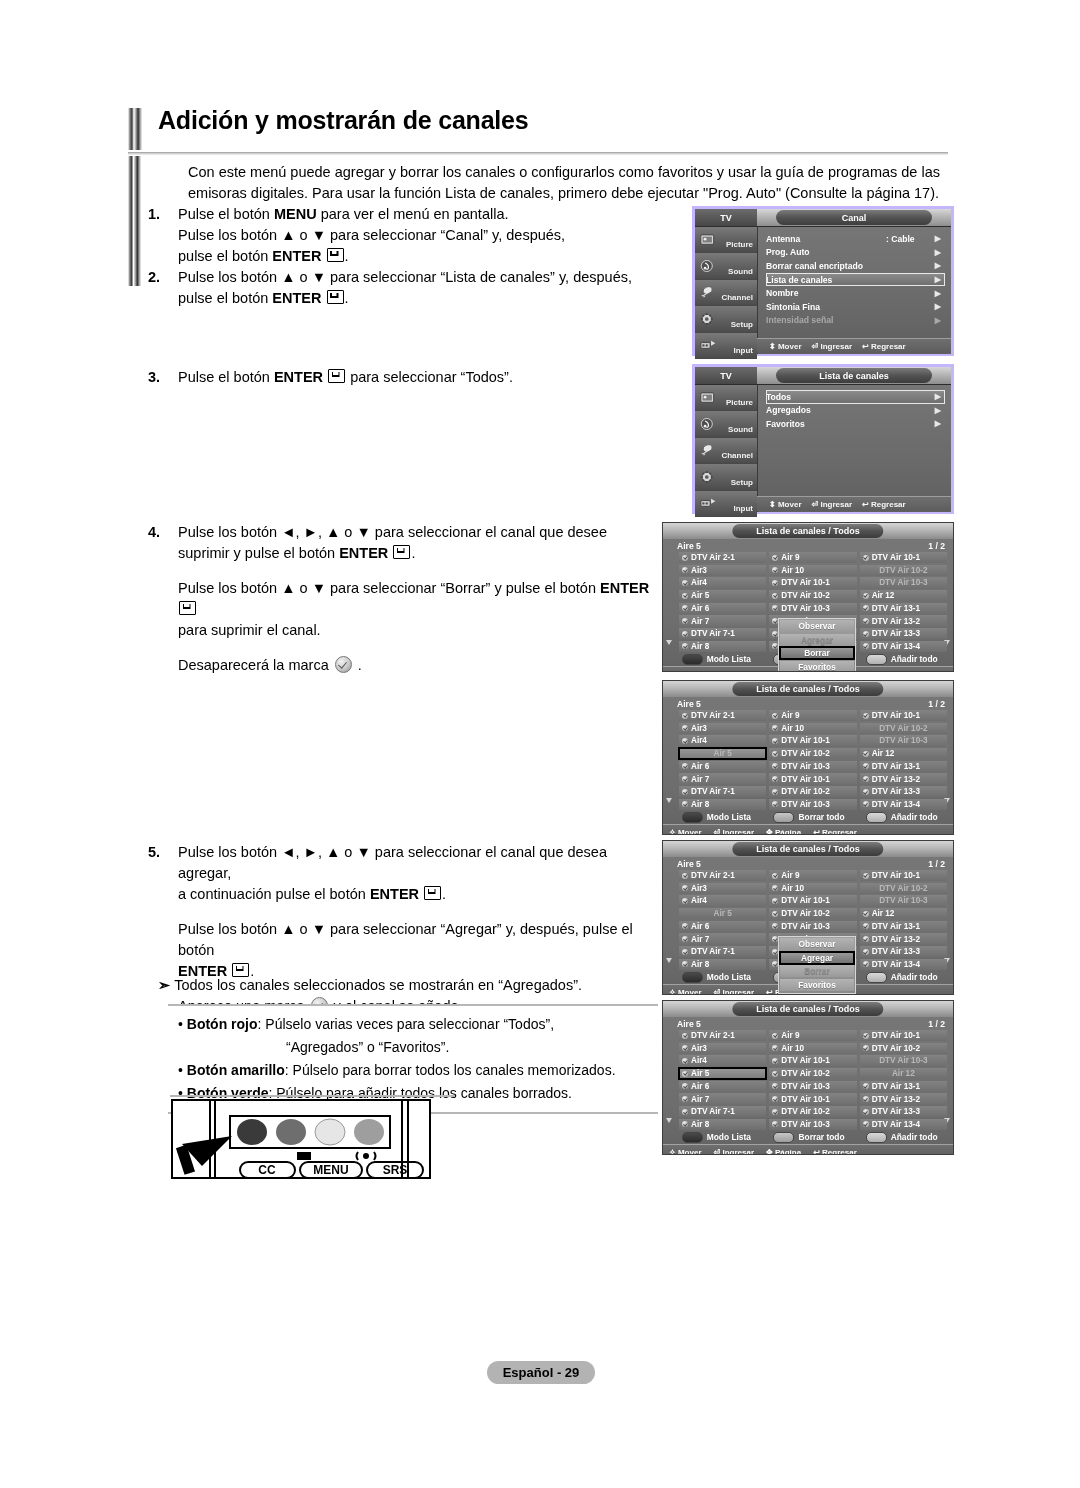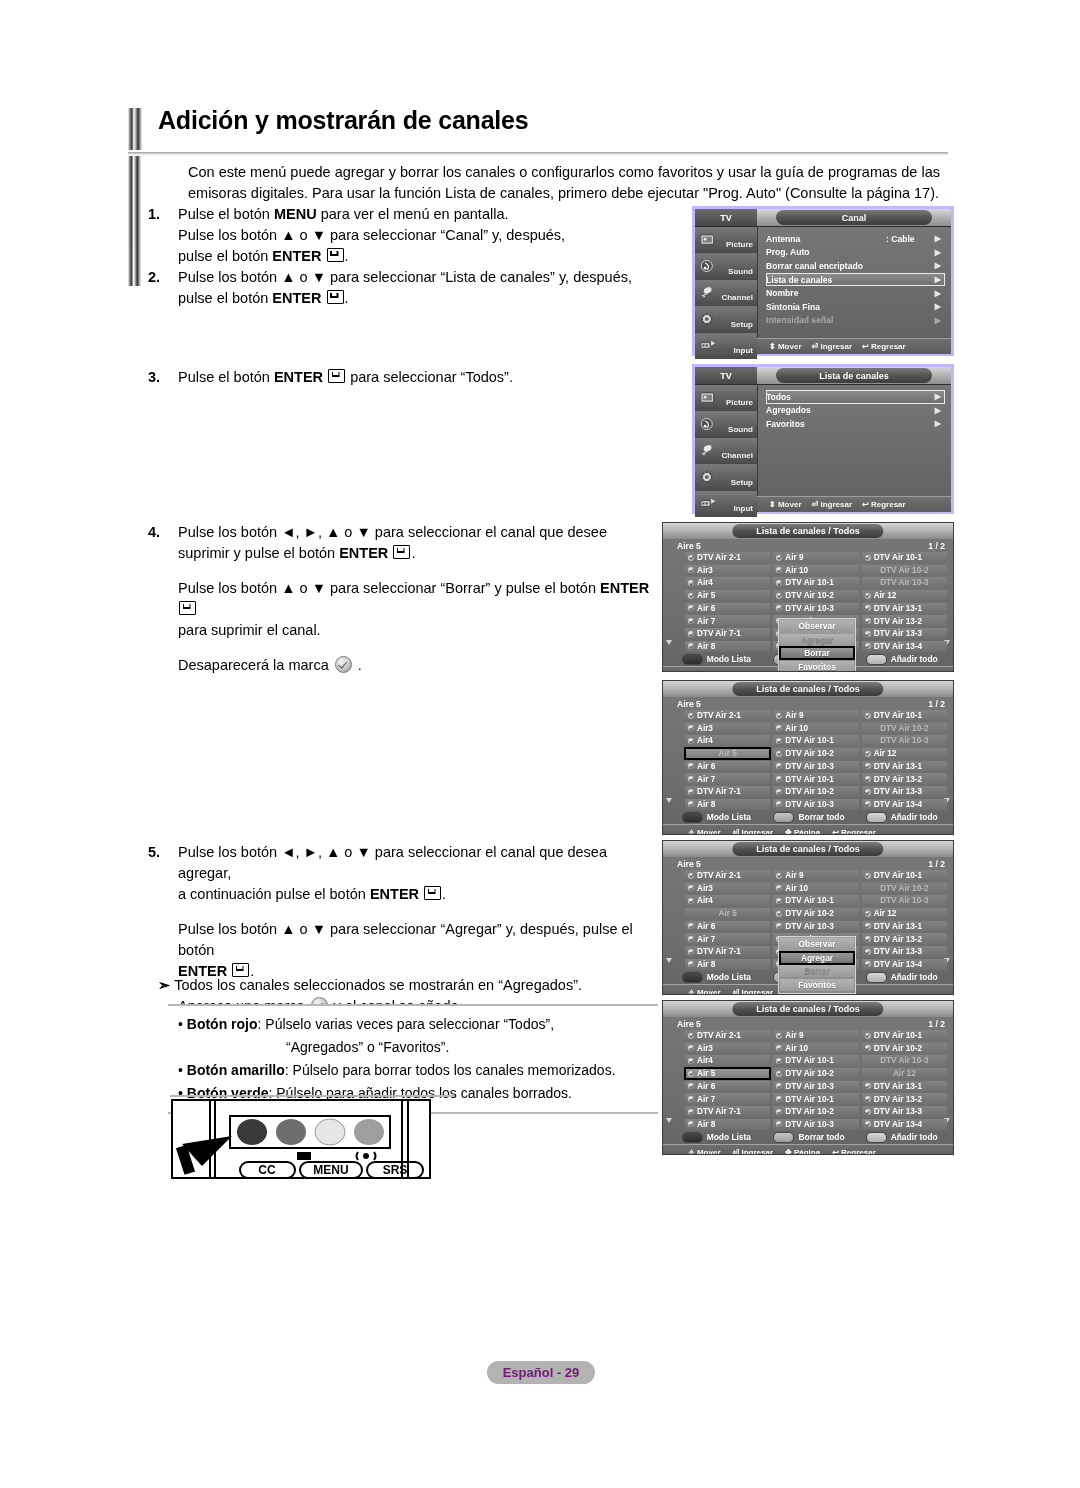--- a/index.html
+++ b/index.html
@@ -170,21 +170,21 @@
     width: 285px; height: 98px;
   }
 
   
   .footer-pill {
     position: absolute;
     left: 487px; top: 1361px;
     width: 108px; height: 23px;
     border-radius: 12px;
     background: #b3b3b3;
-    color: #701a75;
+    color: #000000;
     font-size: 13px;
     font-weight: bold;
     display: flex;
     align-items: center;
     justify-content: center;
   }
 
   
   .osd {
     position: absolute;
@@ -331,21 +331,21 @@
     position: relative;
     height: 13px;
     padding: 0 8px 0 14px;
     display: flex; align-items: center; justify-content: space-between;
     font-size: 8.6px;
     color: #fff;
   }
   .cl-grid {
     position: relative;
     display: flex;
-    padding: 0 6px 0 22px;
+    padding: 0 6px 0 16px;
     gap: 3px;
   }
   .cl-col { flex: 1; display: flex; flex-direction: column; gap: 1.5px; }
   .cl-cell {
     position: relative;
     height: 11.2px;
     display: flex;
     align-items: center;
     padding-left: 3px;
     background: linear-gradient(to bottom, #838383, #6e6e6e);
@@ -425,21 +425,21 @@
   .dot.red { background: linear-gradient(to bottom, #4a4a4a, #2b2b2b); }
   .dot.green { background: linear-gradient(to bottom, #c6c6c6, #9d9d9d); }
   .dot.yellow { background: linear-gradient(to bottom, #d8d8d8, #b0b0b0); }
 
   .cl-foot {
     height: 14px;
     border-top: 1px solid #a2a2a2;
     display: flex;
     align-items: center;
     gap: 12px;
-    padding-left: 25px;
+    padding-left: 6px;
     font-size: 8px;
     background: linear-gradient(to bottom, #6f6f6f, #5c5c5c);
   }
 
   
   .scroll-up, .scroll-dn {
     position: absolute;
     left: 3px;
     width: 0; height: 0;
     border-left: 3.5px solid transparent;

